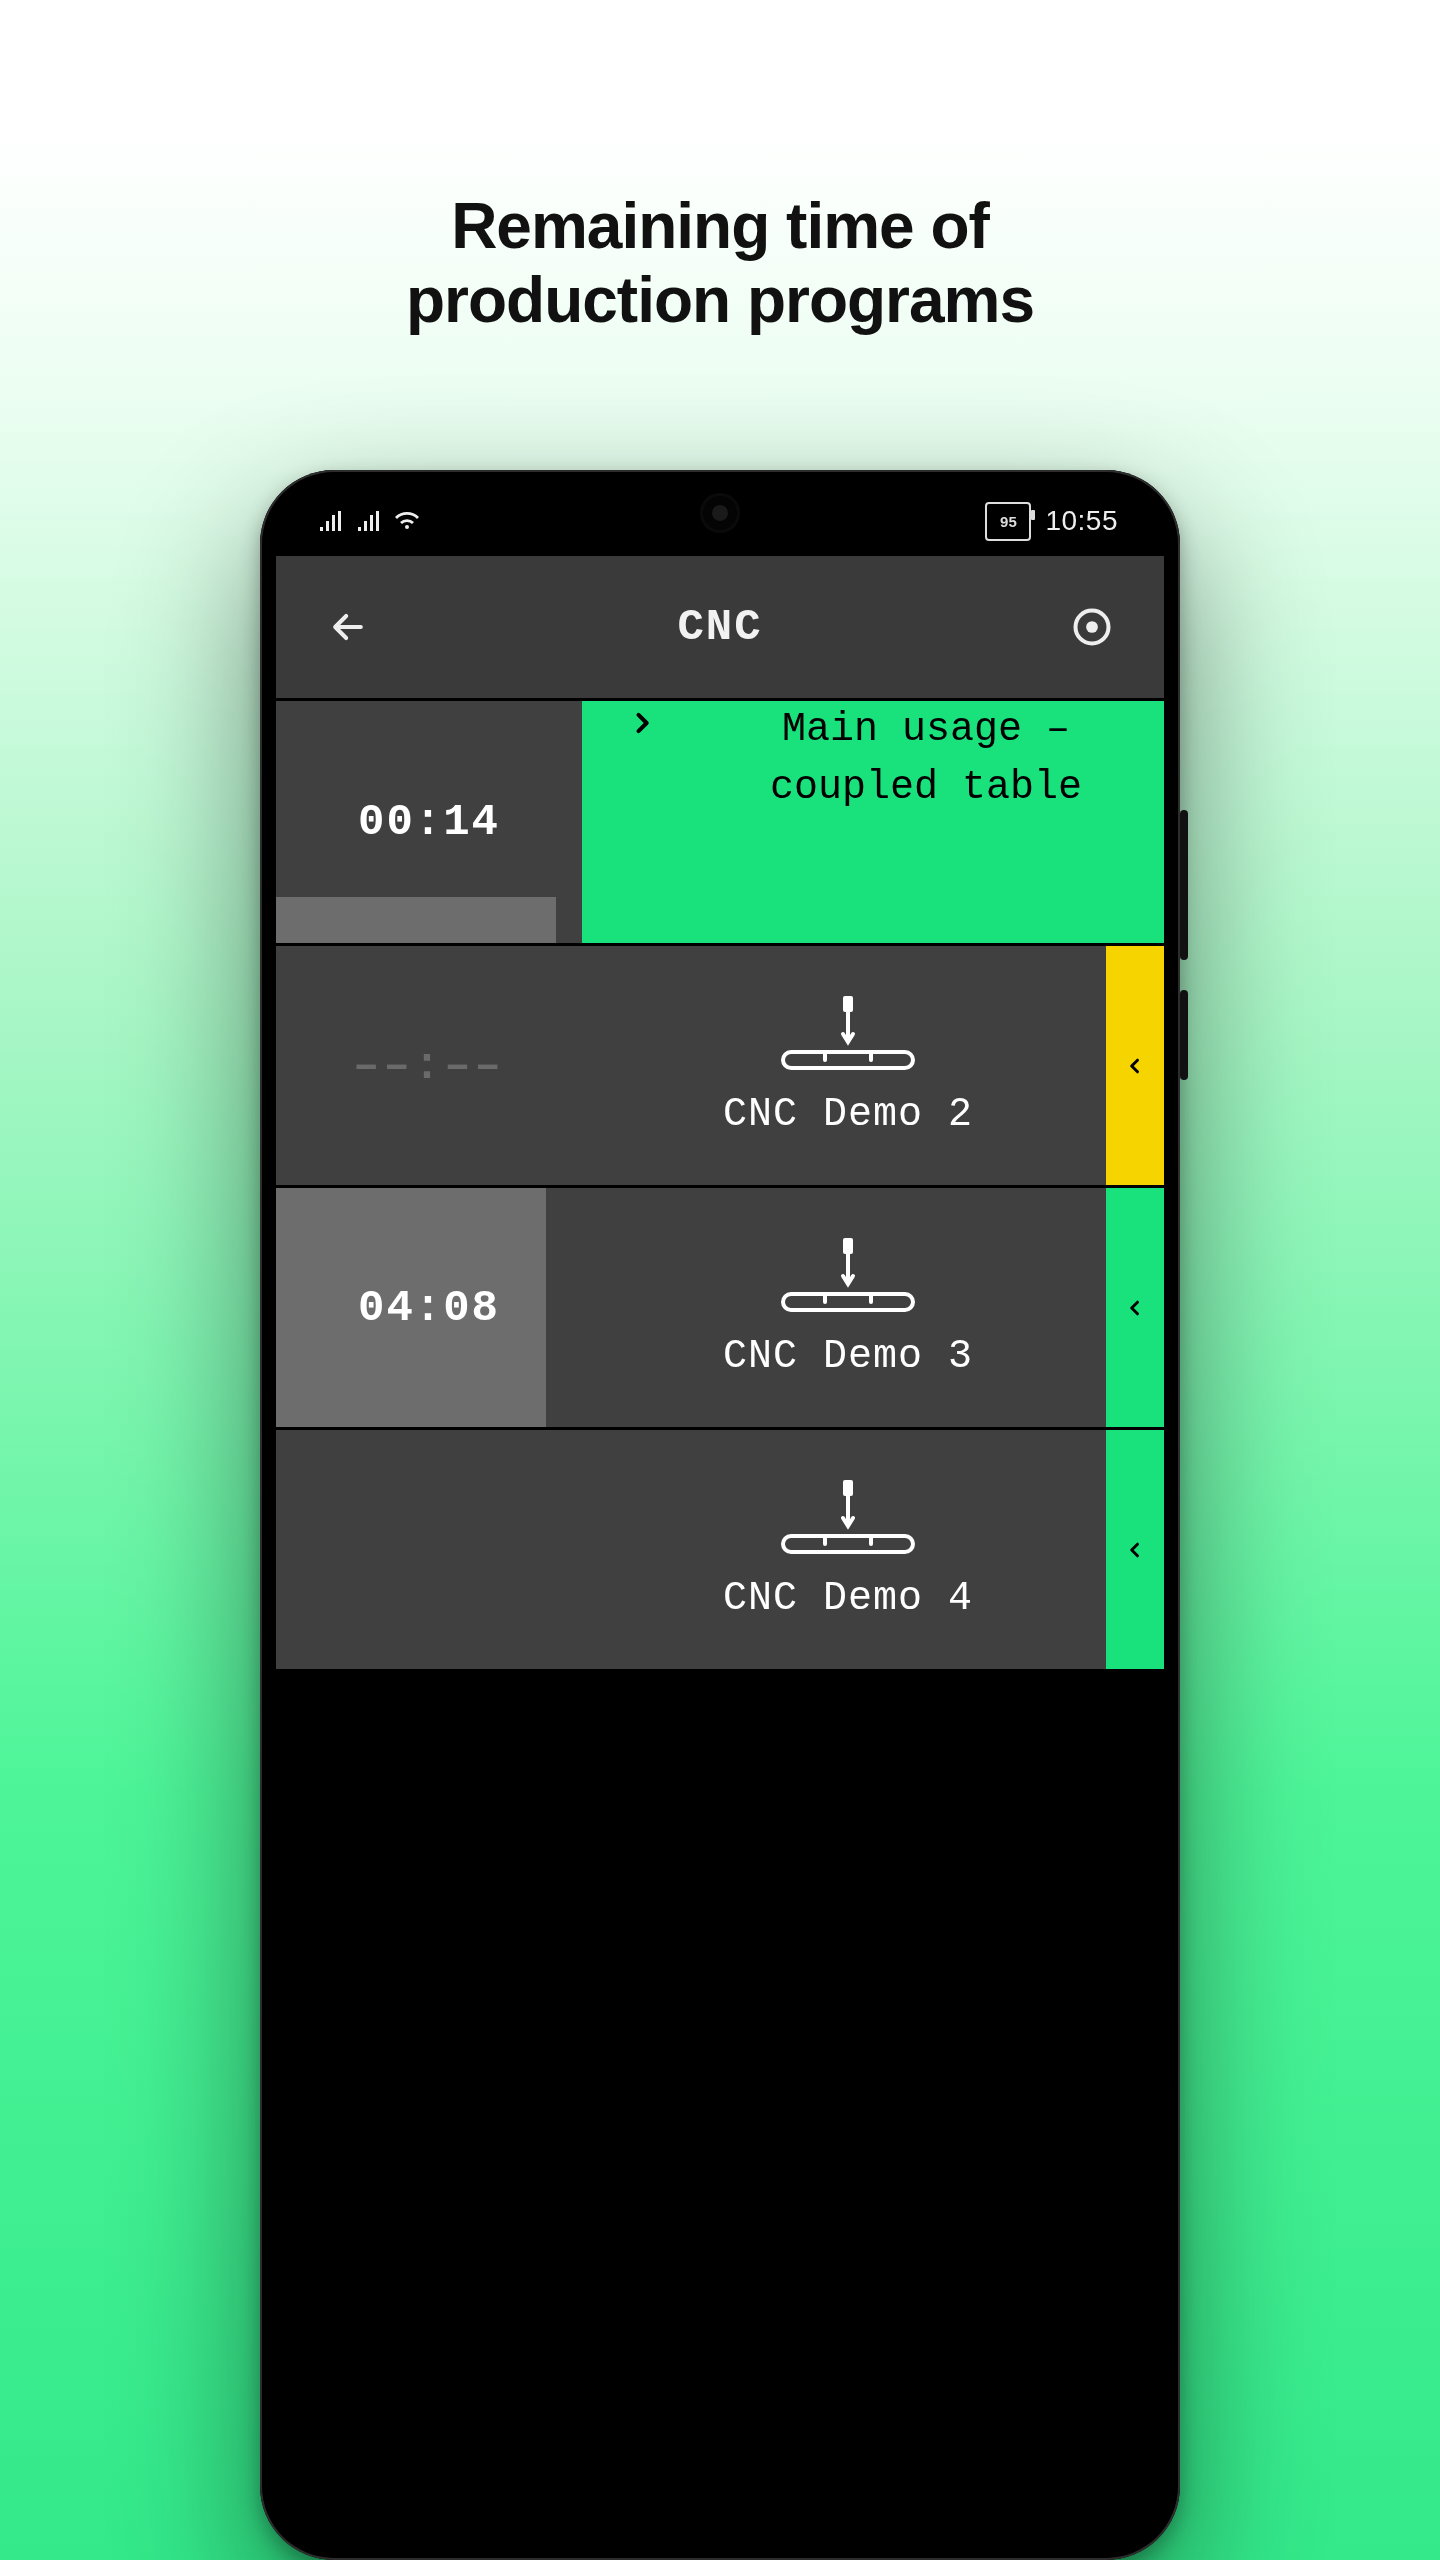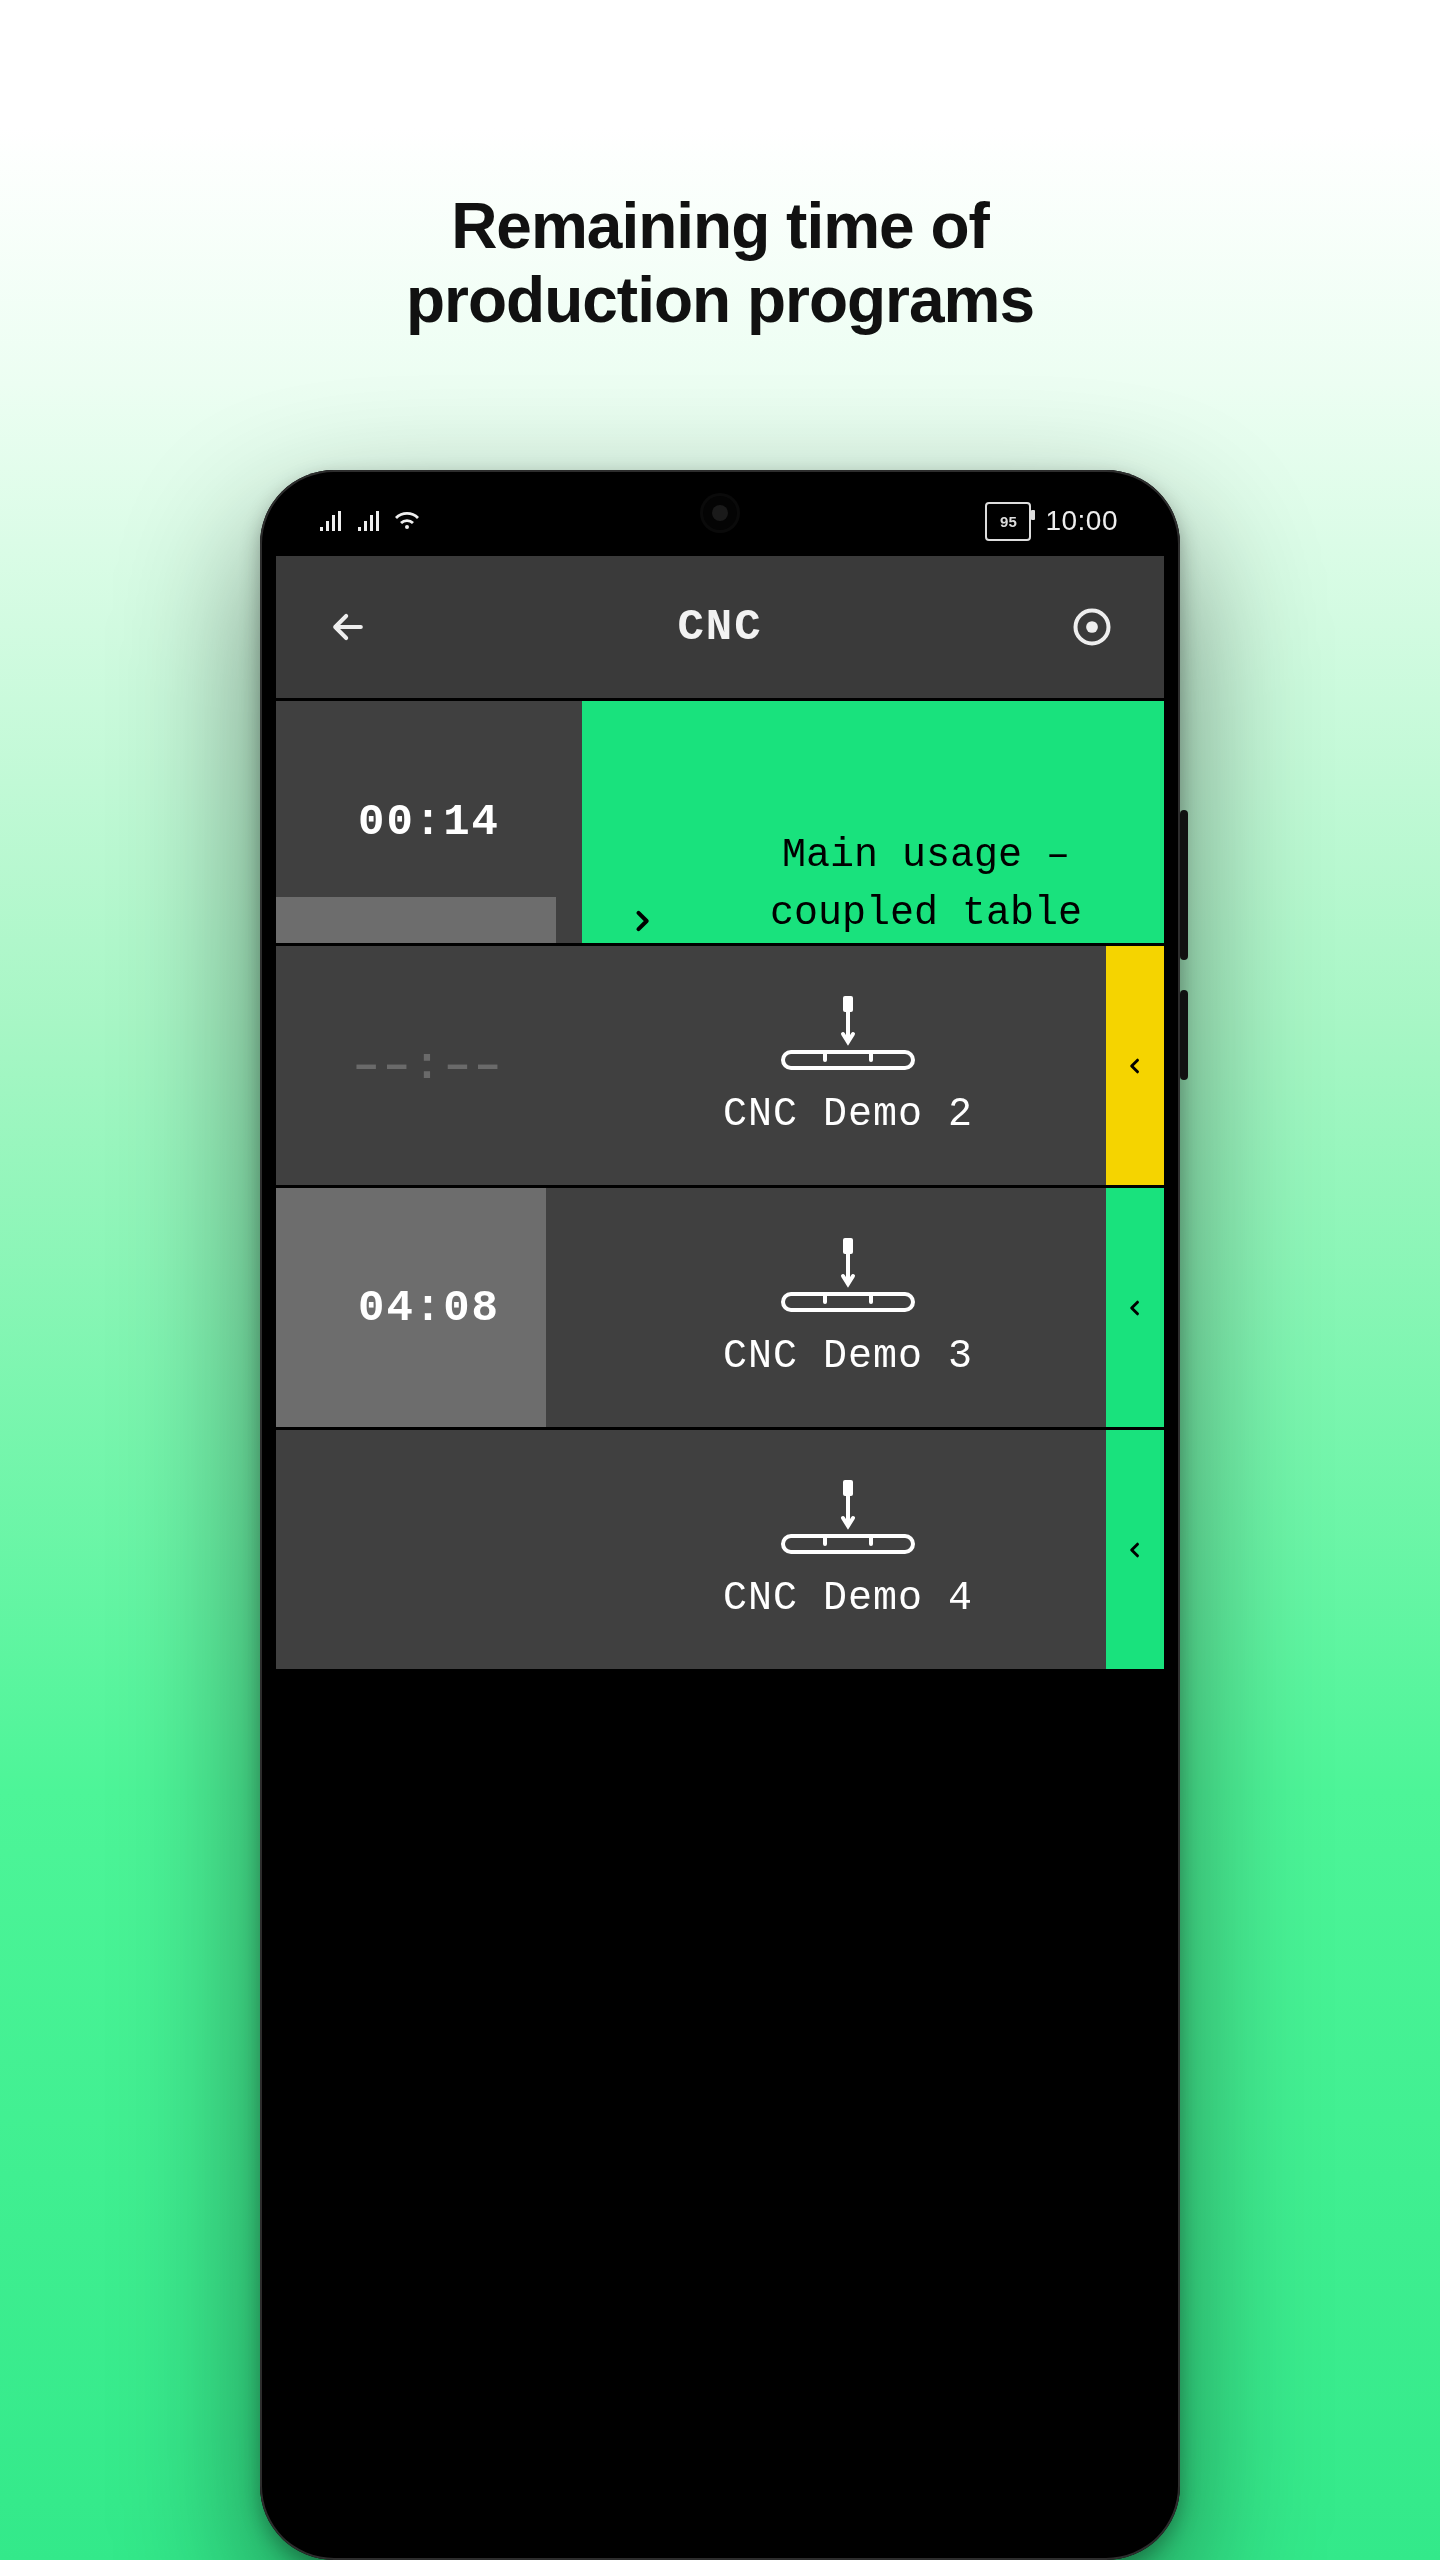--- a/index.html
+++ b/index.html
@@ -225,21 +225,21 @@
     justify-content:center;
     color: #000;
   }
   .side-tab.green { background: #19e27d; }
   .side-tab.yellow { background: #f5d400; }
 
   
   .row.expanded .content-cell {
     background: #19e27d;
     flex-direction: row;
-    align-items: flex-end;
+    align-items: flex-start;
     justify-content: flex-start;
     padding-left: 0;
     gap: 14px;
   }
   .row.expanded .chevron-zone {
     width: 120px;
     display:flex;
     align-items:center;
     justify-content:center;
     color:#000;
@@ -286,21 +286,21 @@
                 <path fill="#eee" d="M13 18a2 2 0 100-4 2 2 0 000 4zM6 11a10 10 0 0114 0l-2 2a7 7 0 00-10 0zM1 6a17 17 0 0124 0l-2 2a14 14 0 00-20 0z"></path>
               </svg>
           </span>
         </div>
         <div class="right">
           <div class="battery-wrap">
             <div class="battery">
                 <span>95</span>
               </div>
           </div>
-          <span class="clock">10:00</span>
+          <span class="clock">10:55</span>
         </div>
       </div>
 
       <div class="app-header">
         <div class="icon-btn">
           <svg width="44" height="44" viewBox="0 0 24 24">
               <path fill="none" stroke="#eee" stroke-width="2.2" stroke-linecap="round" stroke-linejoin="round" d="M19 12H5M11 18l-6-6 6-6"></path>
             </svg>
         </div>
         <div class="title">CNC</div>

